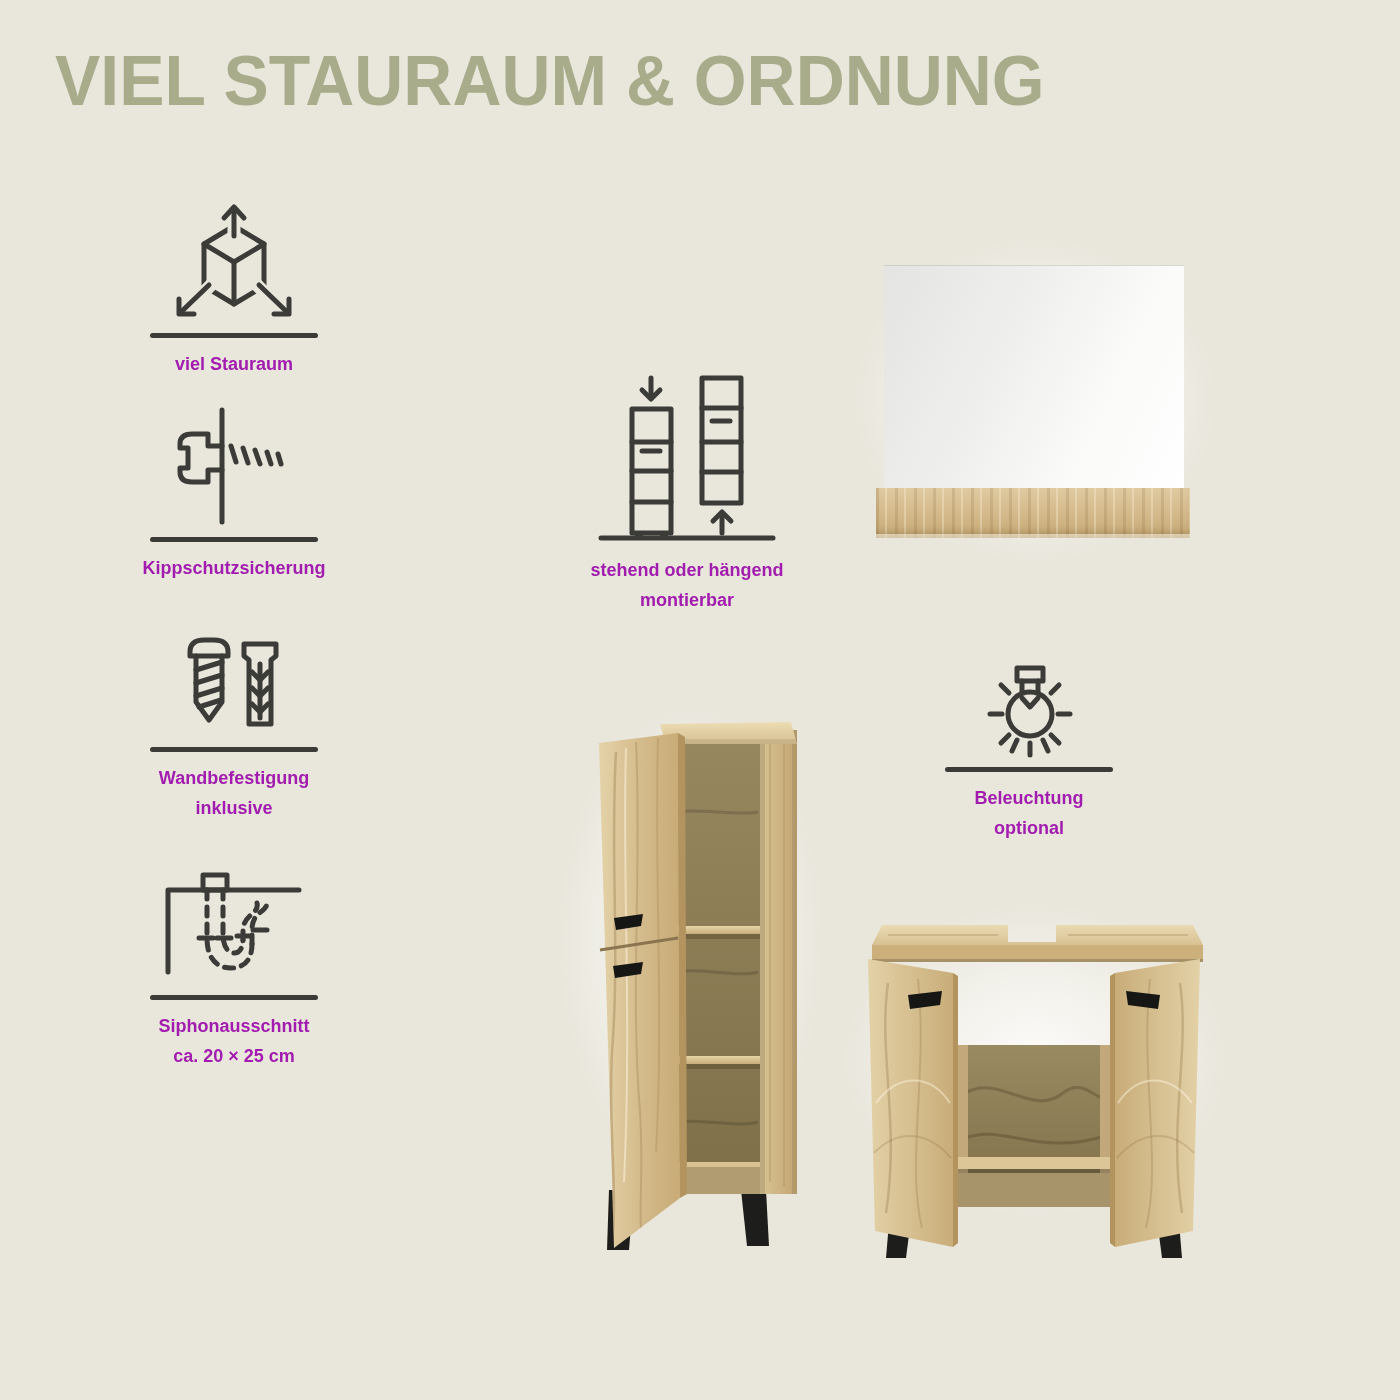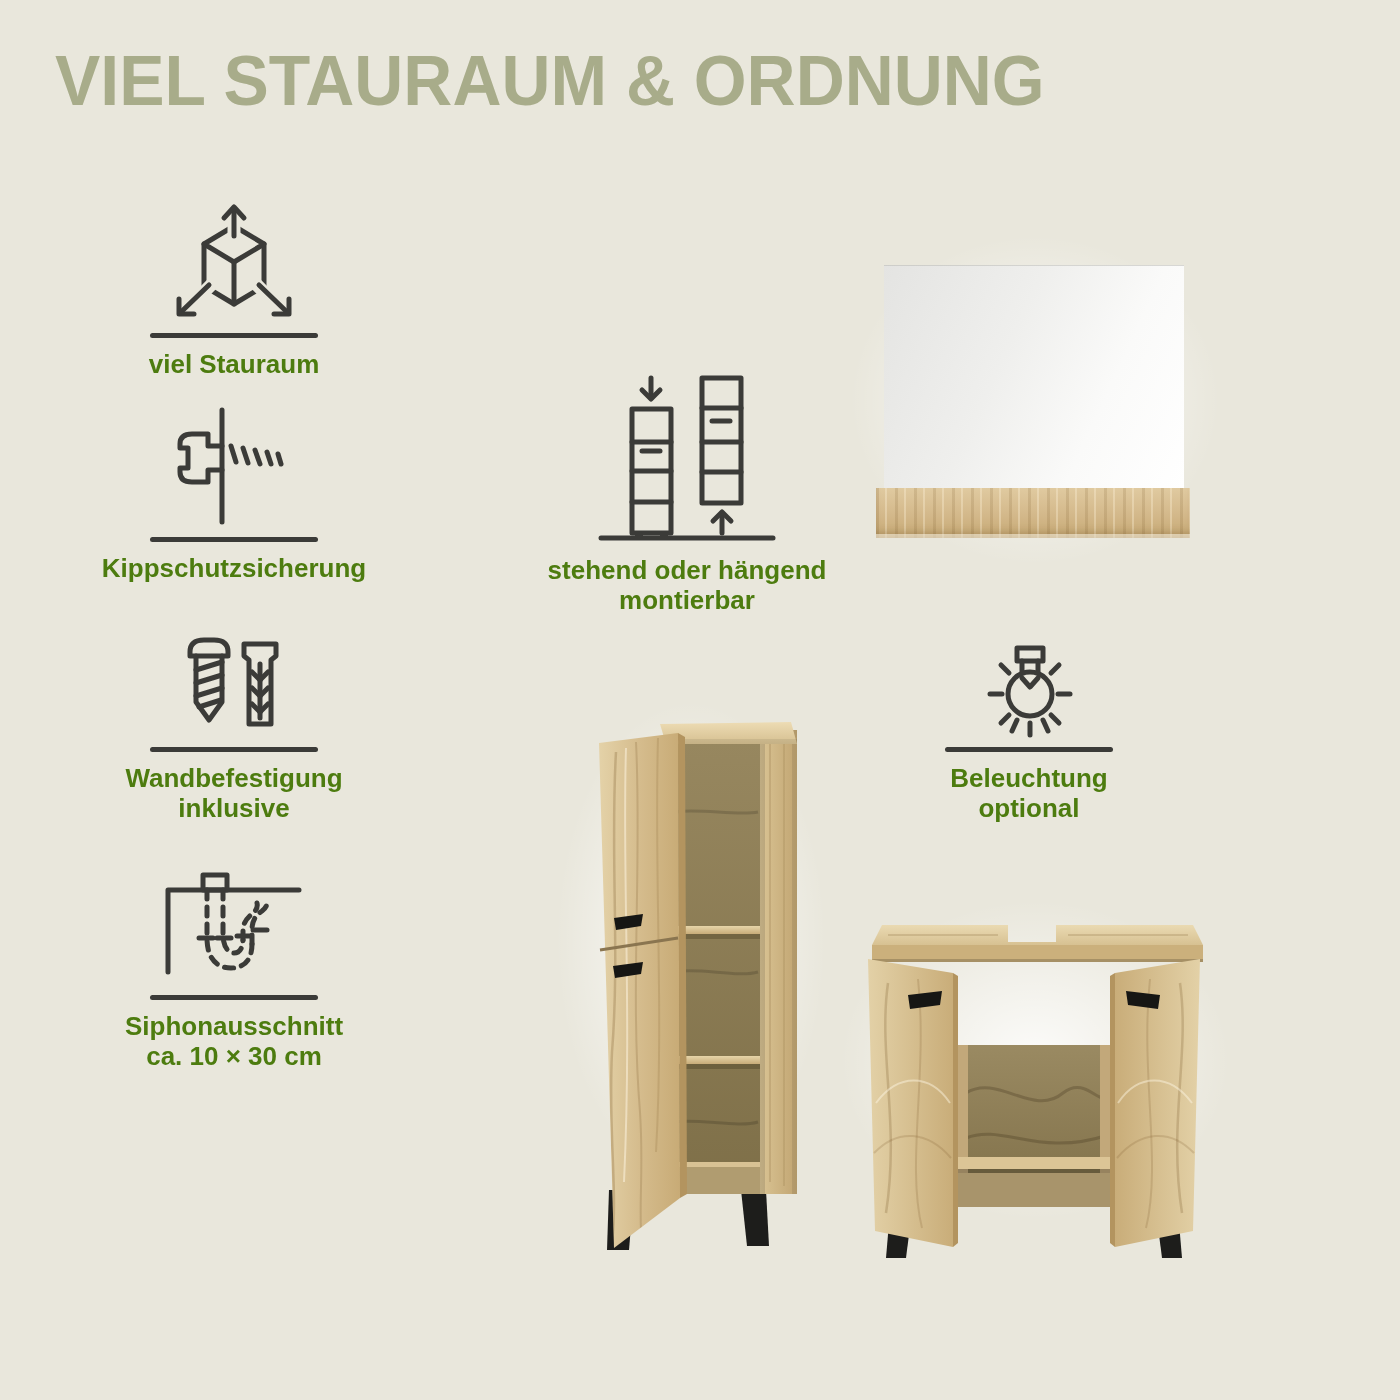--- a/index.html
+++ b/index.html
@@ -3,30 +3,30 @@
 <meta charset="utf-8">
 <style>
   html,body{margin:0;padding:0;background:#e9e7dc;}
   .canvas{position:relative;width:1258px;height:1400px;background:#e9e7dc;overflow:hidden;
           font-family:"Liberation Sans",sans-serif;color:#3a3a37;}
   .title{position:absolute;left:55px;top:46px;margin:0;font-size:70px;line-height:1;
          font-weight:bold;color:#a8ac8a;letter-spacing:0px;white-space:nowrap;
          transform:scaleX(.97);transform-origin:left top;}
   .feature{position:absolute;display:flex;flex-direction:column;align-items:center;}
   .feature .divider{width:168px;height:5px;border-radius:3px;background:#3b3b38;margin-top:9px;}
-  .feature .label{margin:11px 0 0;font-size:26px;line-height:30px;font-weight:bold;
-                  color:#4d7c0f;text-align:center;white-space:pre-line;}
+  .feature .label{margin:11px 0 0;font-size:18px;line-height:30px;font-weight:bold;
+                  color:#a21caf;text-align:center;white-space:pre-line;}
   #f-stauraum{left:84px;top:202px;width:300px;}
   #f-kippschutz{left:84px;top:404px;width:300px;}
   #f-wand{left:84px;top:636px;width:300px;align-items:center;}
   #f-siphon{left:84px;top:868px;width:300px;}
   #f-typen{left:54px;top:1108px;width:360px;}
   #f-montage{left:537px;top:370px;width:300px;}
   #f-montage .label{}
-  #f-beleuchtung{left:879px;top:640px;width:300px;}
+  #f-beleuchtung{left:879px;top:660px;width:300px;}
   #f-beleuchtung .divider{margin-top:7px;}
   .halo{position:absolute;border-radius:50%;
         background:radial-gradient(closest-side,rgba(255,255,255,.85),rgba(255,255,255,0));}
   #halo-mirror{left:850px;top:235px;width:370px;height:330px;}
   #halo-cab{left:556px;top:700px;width:270px;height:480px;}
   #halo-van{left:840px;top:900px;width:390px;height:320px;}
   .mirror{position:absolute;left:876px;top:250px;width:314px;height:292px;}
   .mirror-glass{position:absolute;left:8px;top:15px;width:300px;height:223px;
         background:linear-gradient(115deg,#e4e4e2 0%,#efefed 40%,#fafaf9 70%,#ffffff 100%);
         border-top:1px solid rgba(175,175,170,.5);}
@@ -128,21 +128,21 @@
           <path d="M84,72 V62 C84,55 88,50 93,46 C97,43 99,39 98,35"></path>
         </g>
         <path d="M40,70 H54"></path>
           <path d="M58,70 H72"></path>
         <path d="M78,68 H92"></path>
           <path d="M94,62 H108"></path>
       </g>
     </svg>
     <div class="divider"></div>
     <p class="label">Siphonausschnitt
-ca. 10 × 30 cm</p>
+ca. 20 × 25 cm</p>
   </section>
 
 
   <section class="feature" id="f-montage">
     <svg width="180" height="174" viewBox="0 0 180 174">
       <g fill="none" stroke="#3b3b38" stroke-width="5" stroke-linecap="round" stroke-linejoin="round">
         <path d="M4,168 H176"></path>
         <rect x="35" y="39" width="39" height="124"></rect>
         <path d="M35,72 H74"></path>
           <path d="M35,101 H74"></path>

